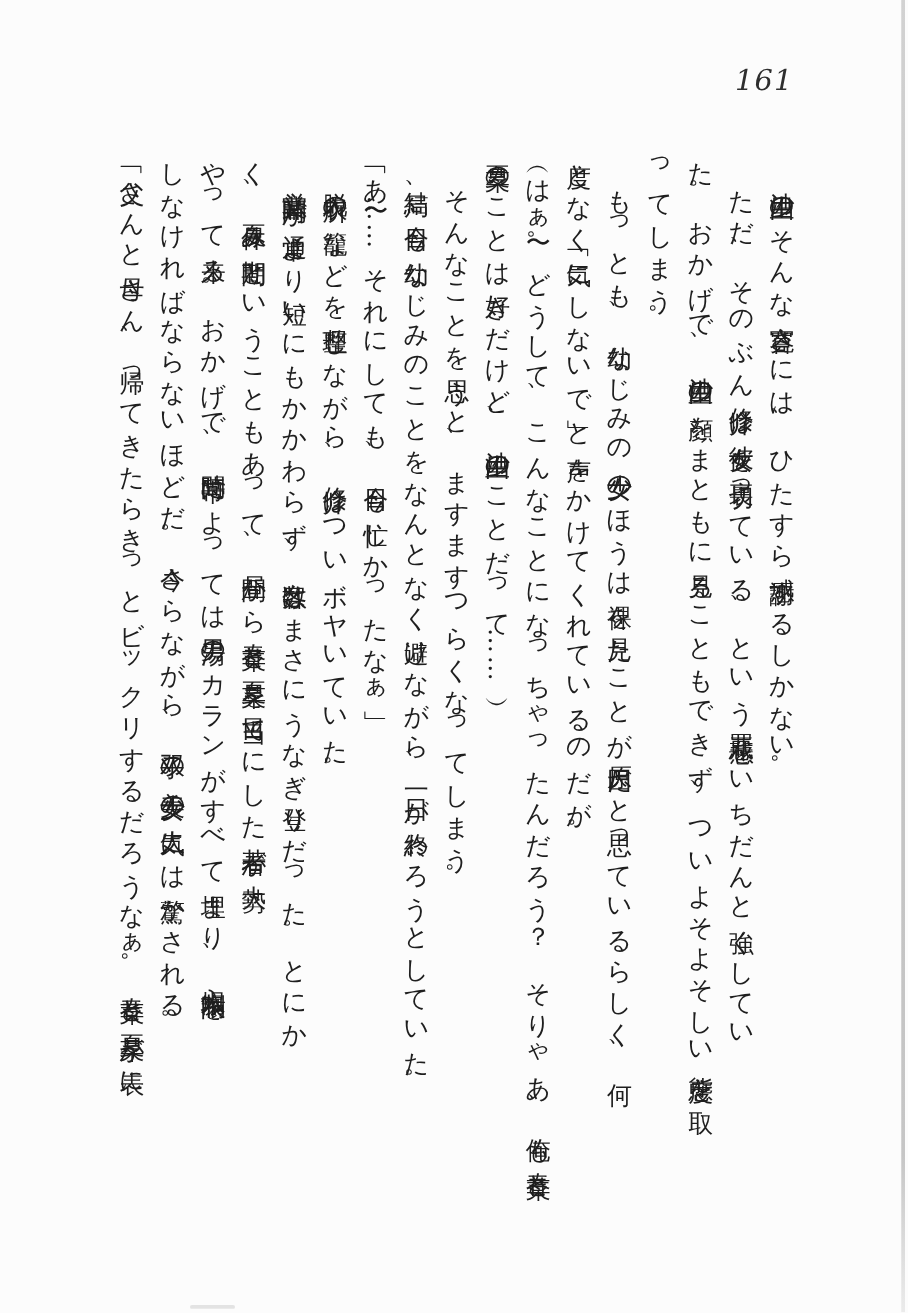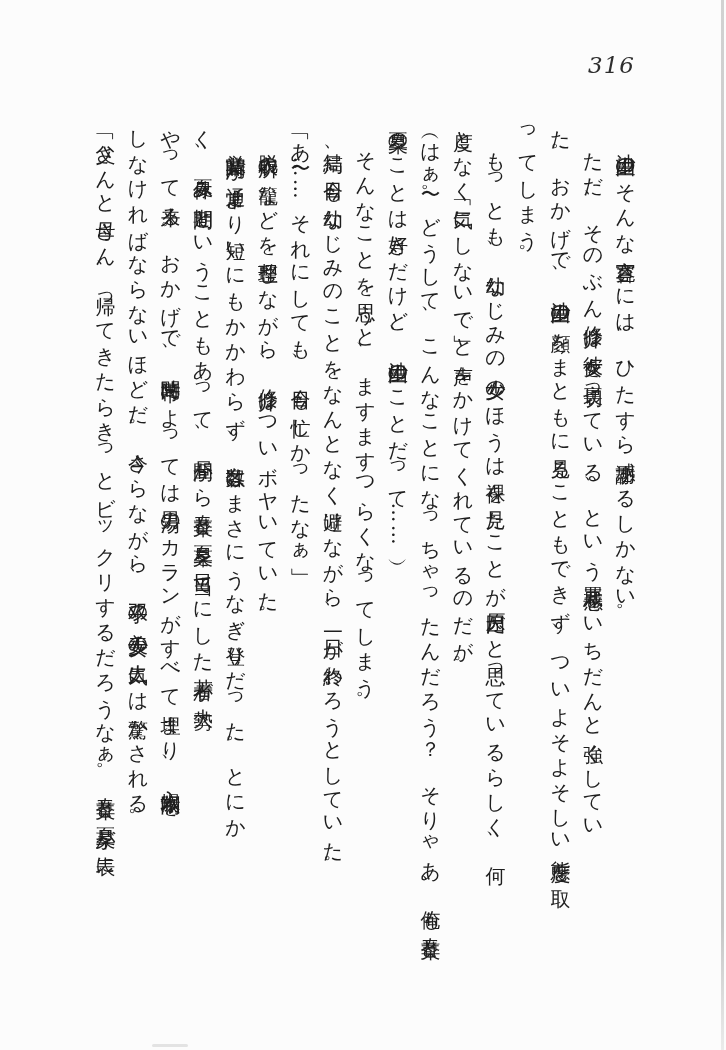--- a/index.html
+++ b/index.html
@@ -57,21 +57,21 @@
     height: 3px;
     border-radius: 2px;
     background: #d9d9d9;
     opacity: 0.7;
   }
 </style>
 </head>
 <body>
 
 <div class="page">
-  <div class="page-number">316</div>
+  <div class="page-number">161</div>
 
   <div class="text-block">
       <div class="tline indent-full">沙由里のそんな寛容さには、ひたすら感謝するしかない。</div>
       <div class="tline indent-full">ただ、そのぶん修介は彼女を裏切っている、という罪悪感をいちだんと強くしてい</div>
       <div class="tline">た。おかげで、沙由里の顔をまともに見ることもできず、ついよそよそしい態度を取</div>
       <div class="tline">ってしまう。</div>
       <div class="tline indent-full">もっとも、幼なじみの少女のほうは裸を見たことが原因だと思っているらしく、何</div>
       <div class="tline">度となく「気にしないで」と声をかけてくれているのだが。</div>
       <div class="tline indent-half">（はぁ〜。どうして、こんなことになっちゃったんだろう？　そりゃあ、俺も春菜と</div>
       <div class="tline">夏菜のことは好きだけど、沙由里のことだって……）</div>

